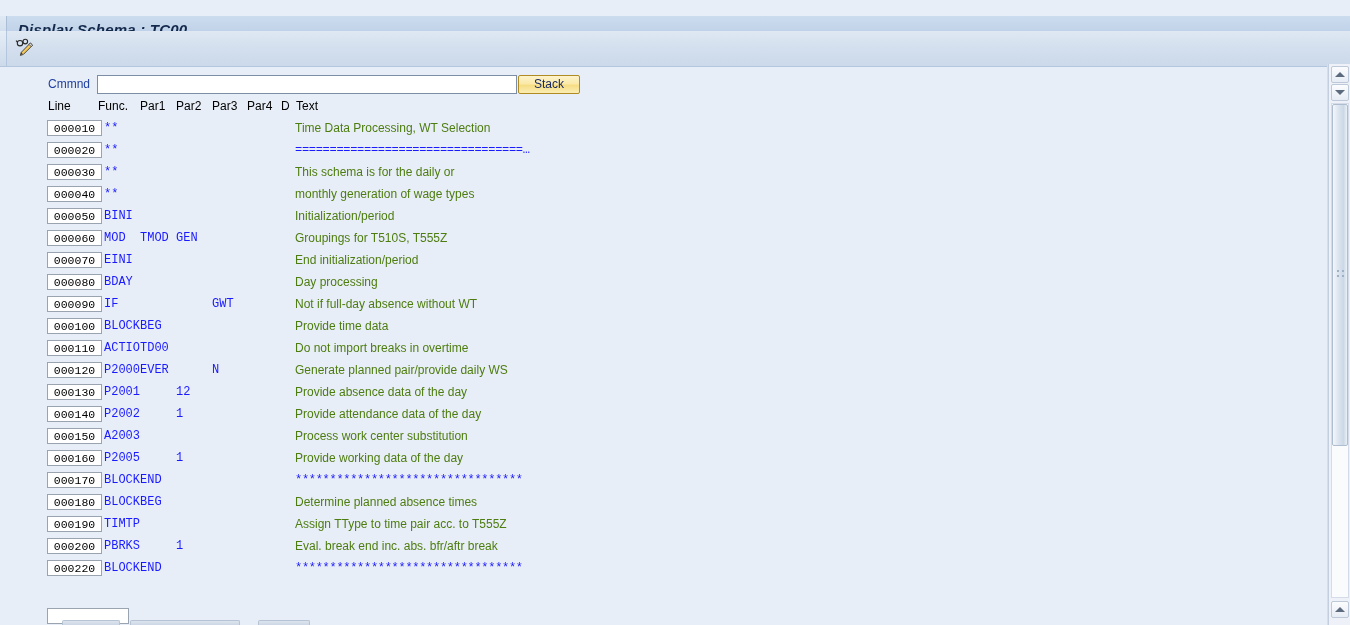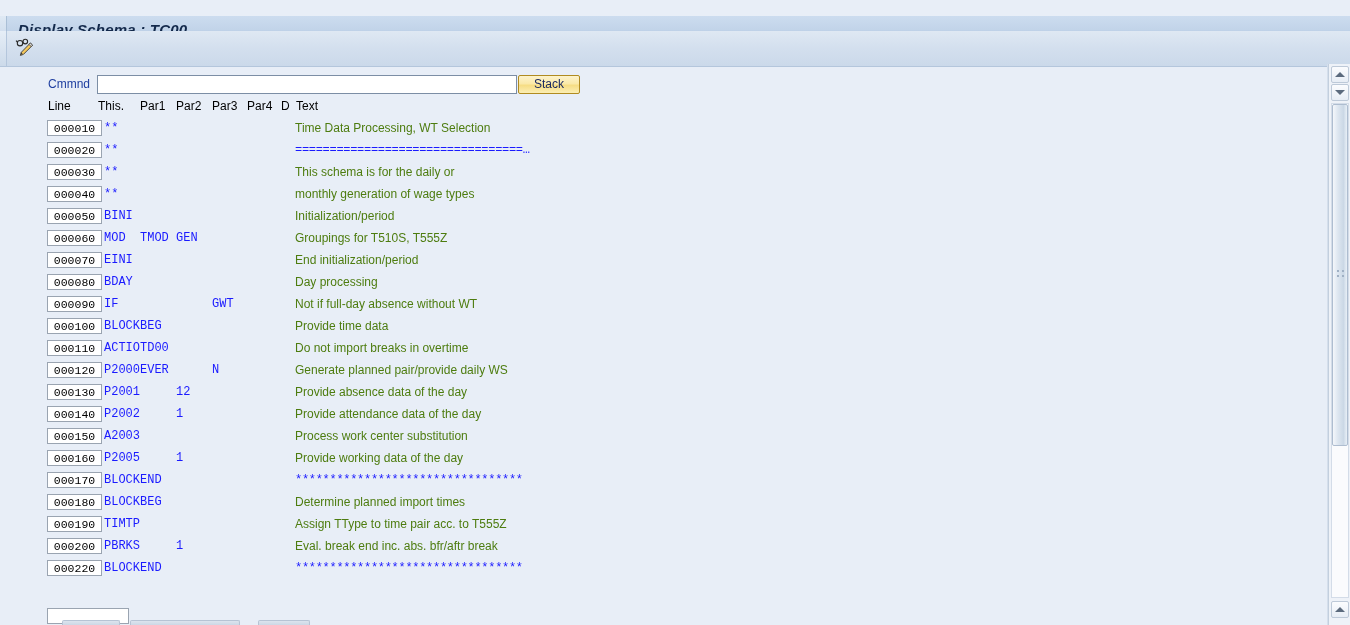--- a/index.html
+++ b/index.html
@@ -393,21 +393,21 @@
   <div class="content">
 
     <div class="cmd-row">
       <div class="cmd-label">Cmmnd</div>
       <input class="cmd-input" type="text" value="" style="">
       <button class="stack-btn">Stack</button>
     </div>
 
     <div class="tbl-head">
       <span style="left:8px">Line</span>
-      <span style="left:58px">This.</span>
+      <span style="left:58px">Func.</span>
       <span style="left:100px">Par1</span>
       <span style="left:136px">Par2</span>
       <span style="left:172px">Par3</span>
       <span style="left:207px">Par4</span>
       <span style="left:241px">D</span>
       <span style="left:256px">Text</span>
     </div>
 
     <div class="tbl-body" id="tbl-body">
         <div class="row">
@@ -503,21 +503,21 @@
         <div class="row">
           <input class="lineno" type="text" value="000170" style="">
           <span class="cell c-func">BLOCK</span>
           <span class="cell c-p1">END</span>
           <span class="cell c-text mono">*********************************</span>
         </div>
         <div class="row">
           <input class="lineno" type="text" value="000180" style="">
           <span class="cell c-func">BLOCK</span>
           <span class="cell c-p1">BEG</span>
-          <span class="cell c-text">Determine planned import times</span>
+          <span class="cell c-text">Determine planned absence times</span>
         </div>
         <div class="row">
           <input class="lineno" type="text" value="000190" style="">
           <span class="cell c-func">TIMTP</span>
           <span class="cell c-text">Assign TType to time pair acc. to T555Z</span>
         </div>
         <div class="row">
           <input class="lineno" type="text" value="000200" style="">
           <span class="cell c-func">PBRKS</span>
           <span class="cell c-p2">1</span>

